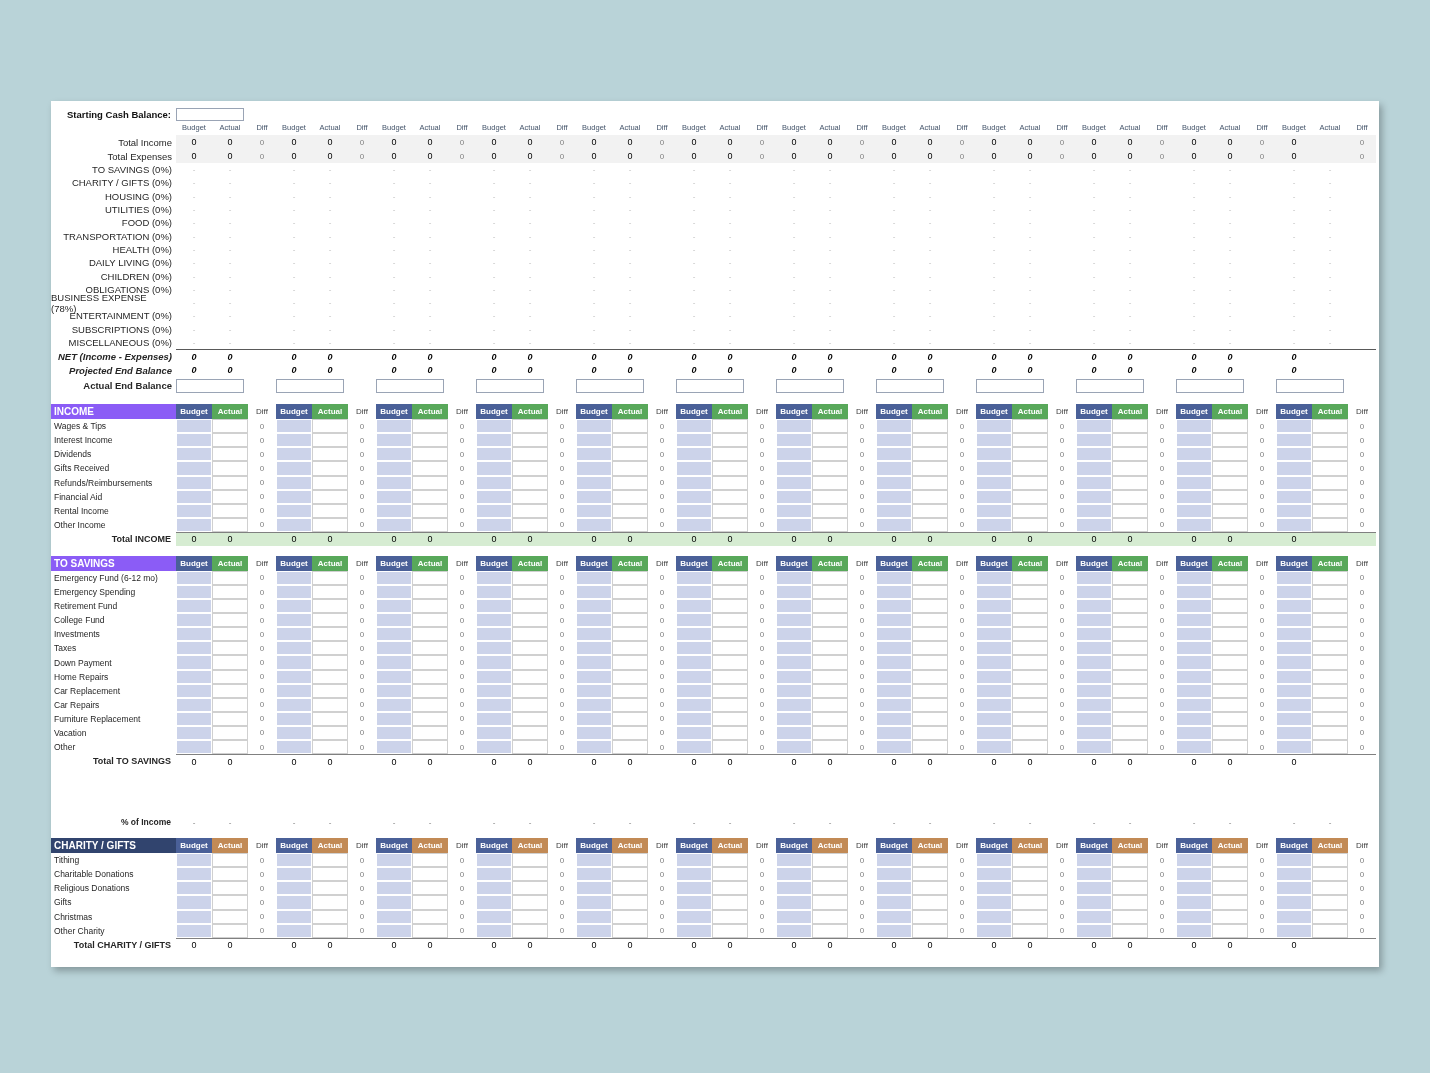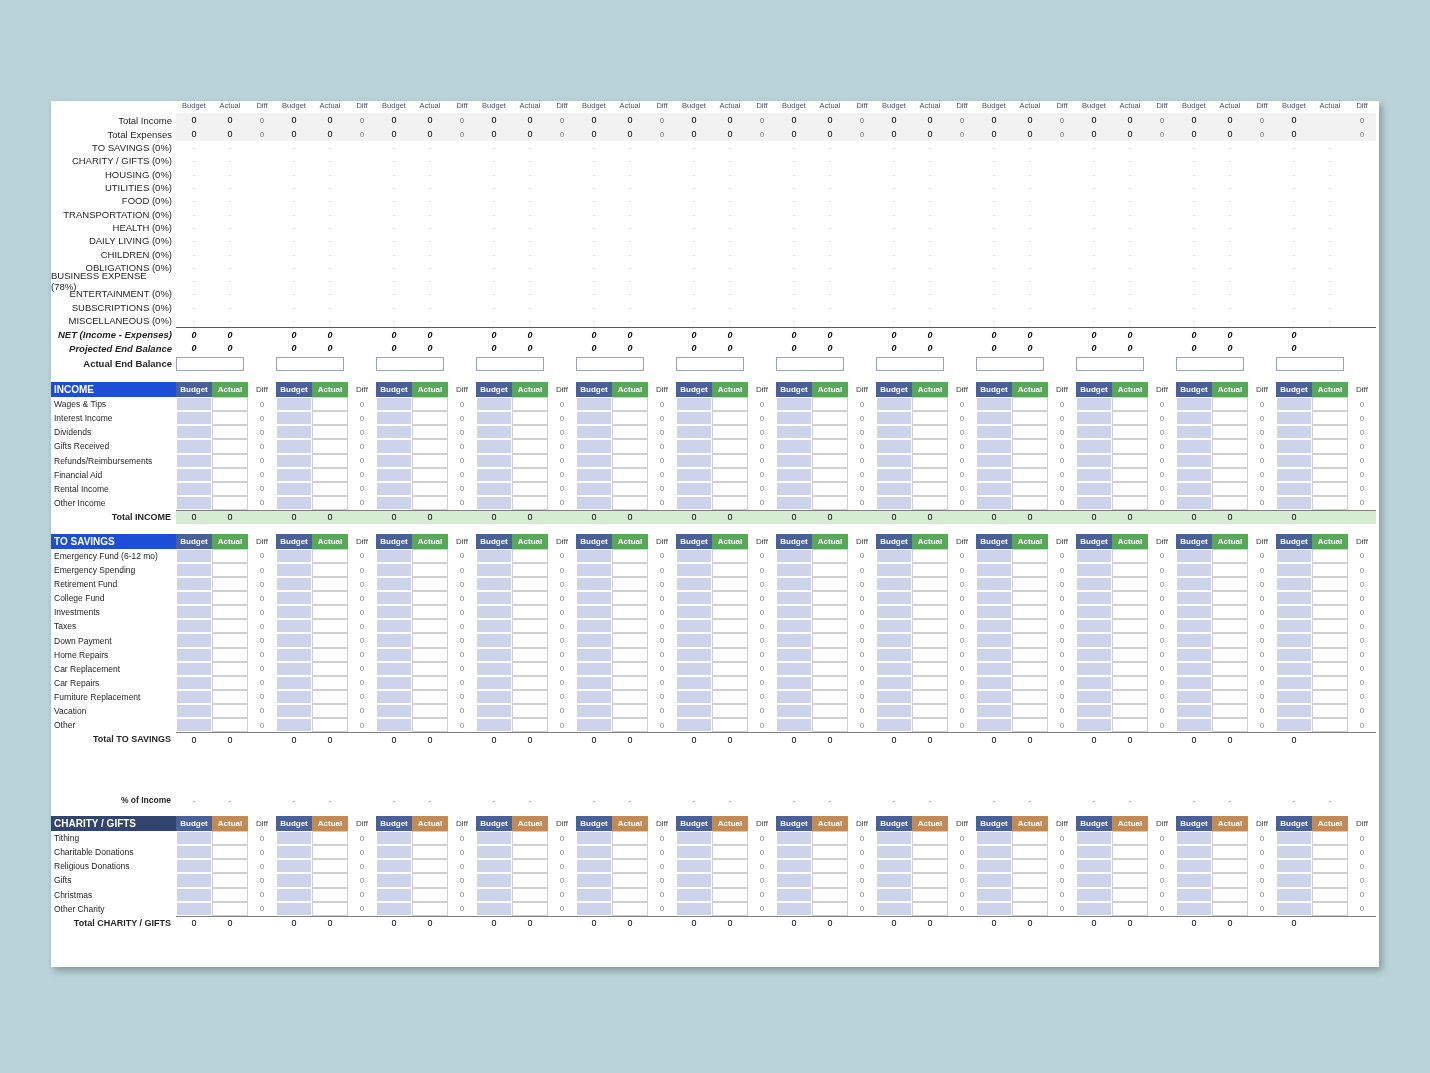--- a/index.html
+++ b/index.html
@@ -94,21 +94,21 @@
   .ae-input { width: 68px; height: 14px; border: 1px solid #9aa4b5; background: #fff; }
   .ae-unit { width: 100px; min-width: 100px; display: flex; align-items: center; }
 
   
   .sect-head { height: 15px; }
   .sect-title {
     width: 125px; min-width: 125px;
     display: flex; align-items: center; padding-left: 3px;
     font-size: 10px; font-weight: bold; color: #fff;
   }
-  .sect-green { background: #1d4ed8; }
+  .sect-green { background: #8b5cf6; }
   .sect-navy  { background: #31446e; }
   .hdr-unit { width: 100px; min-width: 100px; display: flex; }
   .hdr-b, .hdr-a {
     width: 36px; min-width: 36px;
     display: flex; align-items: center; justify-content: center;
     font-size: 8px; color: #fff; font-weight: bold;
   }
   .hdr-b { background: #4a6098; }
   .hdr-a.green { background: #58a85a; }
   .hdr-a.orange { background: #c28a55; }
@@ -152,20 +152,24 @@
 </style>
 </head>
 <body>
 
 <div id="sheet">
 
 
   <div class="scroller">
     <div class="inner">
 
+      <div class="startcash">
+        <div class="sc-label">Starting Cash Balance:</div>
+        <div class="sc-input"></div>
+      </div>
 
 
       <div class="row bahead">
         <div class="lbl-col"></div>
         <div id="bahead-holder" style="display:flex;">
             <div class="ba-unit">
               <div class="ba-b">Budget</div>
               <div class="ba-a">Actual</div>
               <div class="ba-d">Diff</div>
             </div>

